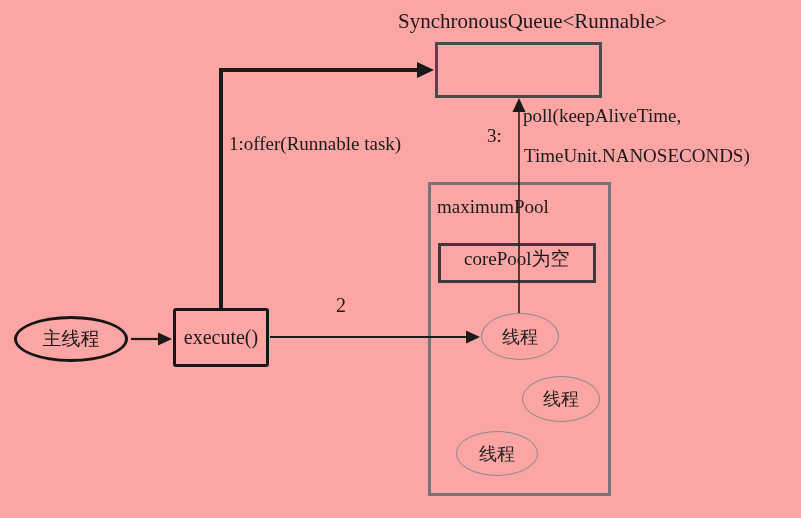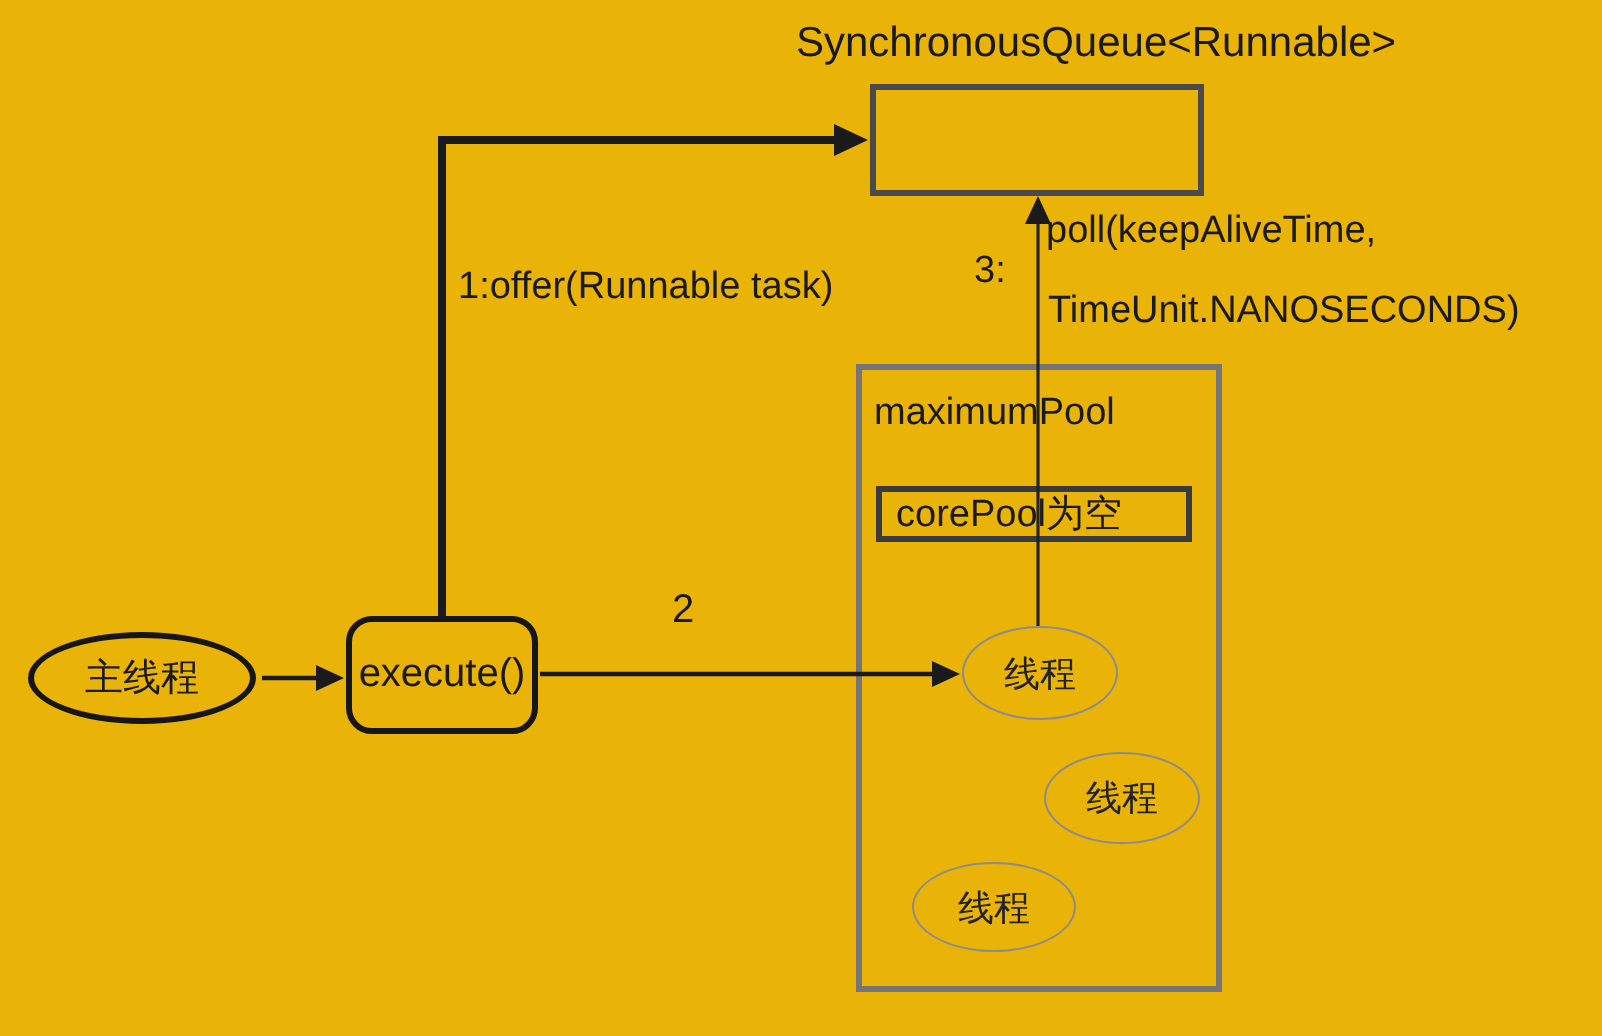--- a/index.html
+++ b/index.html
@@ -1,20 +1,20 @@
 <!DOCTYPE html>
 <html><head>
 <meta charset="utf-8">
 <style>
   html,body{margin:0;padding:0;background:#ffffff;}
   .stage{
     position:relative;
     width:801px;height:518px;
-    background:#eab308;
-    font-family:Liberation Sans, sans-serif;
+    background:#fca5a5;
+    font-family:Liberation Serif, serif;
     color:#1a1a1a;
     overflow:hidden;
   }
   .lbl{
     position:absolute;
     white-space:nowrap;
     color:#1a1a1a;
     line-height:1.1;
   }
   .box{
@@ -24,45 +24,45 @@
   }
   .queue-rect{
     left:435px;top:42px;width:167px;height:56px;
     border:3px solid #4a4a4a;
   }
   .pool-box{
     left:428px;top:182px;width:183px;height:314px;
     border:3px solid #757575;
   }
   .core-box{
-    left:438px;top:243px;width:158px;height:28px;
+    left:438px;top:243px;width:158px;height:40px;
     border:3px solid #3a3a3a;
-    display:flex;align-items:center;
-    padding-left:7px;
+    display:flex;
+    padding-left:23px;
     font-size:19px;
   }
   .ellipse{
     position:absolute;
     box-sizing:border-box;
     border-radius:50%;
     display:flex;align-items:center;justify-content:center;
     background:transparent;
     text-align:right;
   }
   .main-thread{
     left:14px;top:316px;width:114px;height:46px;
     border:3px solid #161616;
     font-size:19px;
   }
   .execute-box{
     position:absolute;
     box-sizing:border-box;
     left:173px;top:308px;width:96px;height:59px;
     border:3px solid #161616;
-    border-radius:13px;
+    border-radius:3px;
     display:flex;align-items:center;justify-content:center;
     font-size:20px;
     background:transparent;
   }
   .thread{
     border:1.5px solid #8c8c8c;
     font-size:18px;
     color:#222;
   }
   .thread1{left:481px;top:313px;width:78px;height:47px;}

